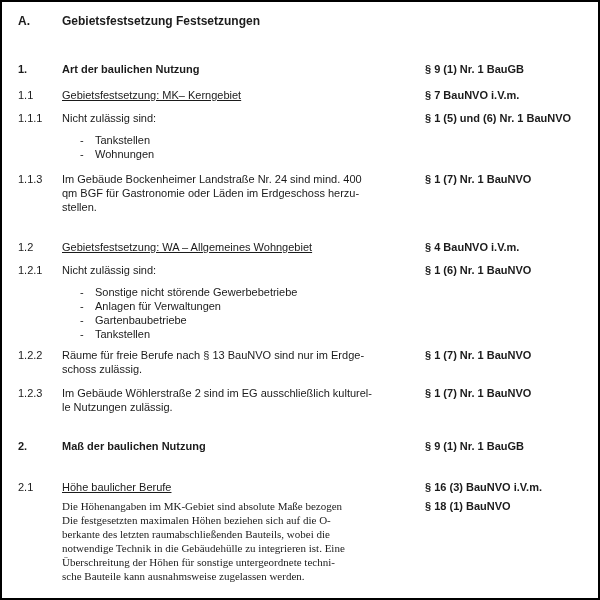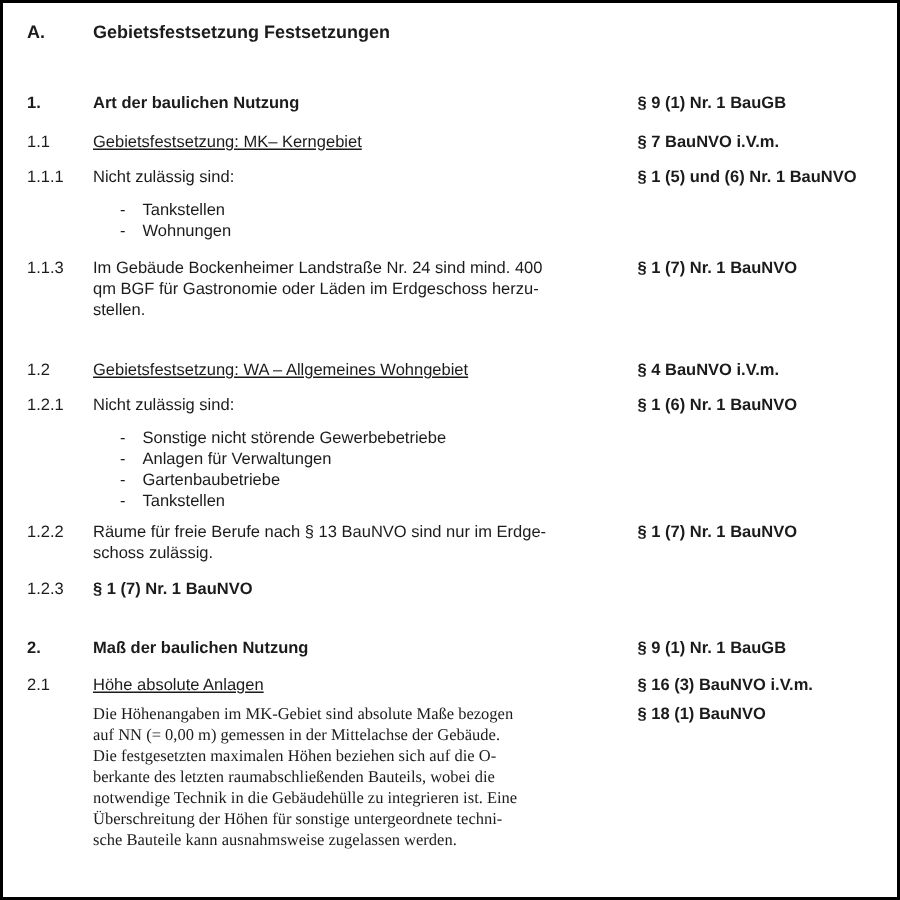--- a/index.html
+++ b/index.html
@@ -175,42 +175,45 @@
       <div class="line">Räume für freie Berufe nach § 13 BauNVO sind nur im Erdge-</div>
       <div class="line">schoss zulässig.</div>
     </div>
     <div class="ref">
       <div class="ref-line">§ 1 (7) Nr. 1 BauNVO</div>
     </div>
   </div>
 
   <div class="row" style="margin-top:10px">
     <div class="num">1.2.3</div>
+    <div class="body">
+      <div class="line">Im Gebäude Wöhlerstraße 2 sind im EG ausschließlich kulturel-</div>
+      <div class="line">le Nutzungen zulässig.</div>
+    </div>
     <div class="ref">
       <div class="ref-line">§ 1 (7) Nr. 1 BauNVO</div>
     </div>
   </div>
 
   <div class="row" style="margin-top:25px">
     <div class="num bold">2.</div>
     <div class="body">
       <div class="line bold">Maß der baulichen Nutzung</div>
     </div>
     <div class="ref">
       <div class="ref-line">§ 9 (1) Nr. 1 BauGB</div>
     </div>
   </div>
 
-  <div class="row" style="margin-top:11px">
+  <div class="row" style="margin-top:27px">
     <div class="num">2.1</div>
     <div class="body">
-      <div class="line underline">Höhe absolute Anlagen</div>
+      <div class="line underline">Höhe baulicher Berufe</div>
       <div class="paragraph">
         <div class="line">Die Höhenangaben im MK-Gebiet sind absolute Maße bezogen</div>
-        <div class="line">auf NN (= 0,00 m) gemessen in der Mittelachse der Gebäude.</div>
         <div class="line">Die festgesetzten maximalen Höhen beziehen sich auf die O-</div>
         <div class="line">berkante des letzten raumabschließenden Bauteils, wobei die</div>
         <div class="line">notwendige Technik in die Gebäudehülle zu integrieren ist. Eine</div>
         <div class="line">Überschreitung der Höhen für sonstige untergeordnete techni-</div>
         <div class="line">sche Bauteile kann ausnahmsweise zugelassen werden.</div>
       </div>
     </div>
     <div class="ref">
       <div class="ref-line">§ 16 (3) BauNVO i.V.m.</div>
       <div class="ref-line ref-gap">§ 18 (1) BauNVO</div>

